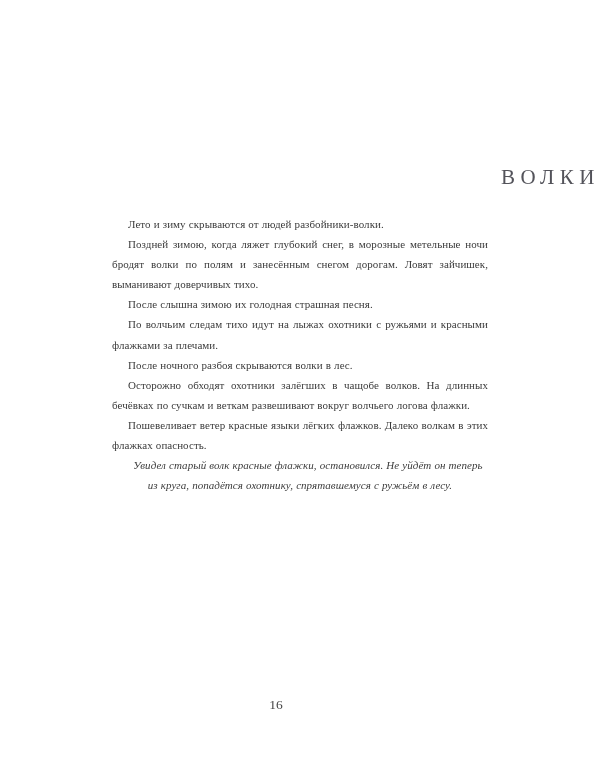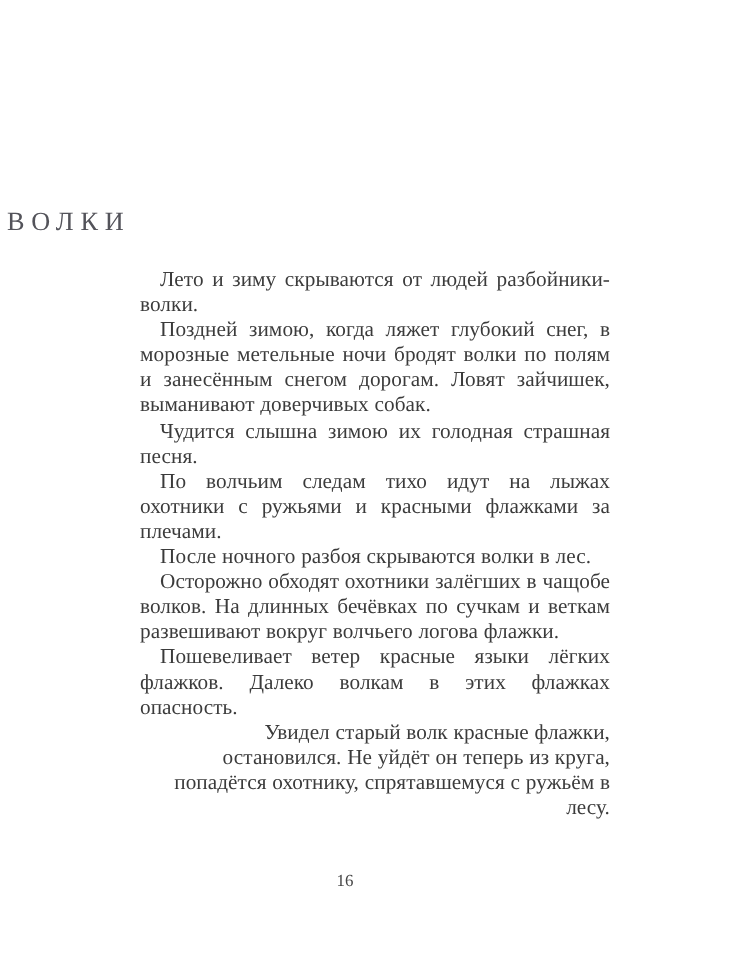--- a/index.html
+++ b/index.html
@@ -23,50 +23,51 @@
     width: 600px;
     height: 777px;
     background: #ffffff;
   }
 
   .chapter-title {
     position: absolute;
     left: 0;
     top: 150px;
     width: 600px;
-    text-align: left;
+    text-align: right;
     font-size: 21px;
     letter-spacing: 5.5px;
     text-indent: 5.5px;
     color: #53535a;
     font-weight: 400;
     line-height: 26px;
   }
 
   .text-block {
     position: absolute;
     left: 112px;
     top: 214px;
     width: 376px;
   }
 
   .para {
     margin: 0;
-    font-size: 17px;
+    font-size: 11px;
     line-height: 20.1px;
     color: #3b3b3b;
     text-align: justify;
     text-indent: 16px;
     letter-spacing: 0.05px;
     word-spacing: 0.3px;
     -webkit-font-smoothing: antialiased;
   }
 
   .para.last-flush {
-    text-align: right;
+    text-align: center;
+    font-style: italic;
   }
 
   .page-number {
     position: absolute;
     left: 0;
     top: 697px;
     width: 552px;
     text-align: center;
     font-size: 13.5px;
     color: #464646;
@@ -75,22 +76,22 @@
 </style>
 </head>
 <body>
 
 <div class="page">
 
   <h1 class="chapter-title">ВОЛКИ</h1>
 
   <div class="text-block">
     <p class="para">Лето и зиму скрываются от людей разбойники-волки.</p>
-    <p class="para">Поздней зимою, когда ляжет глубокий снег, в морозные метельные ночи бродят волки по полям и занесённым снегом дорогам. Ловят зайчишек, выманивают доверчивых собак.</p>
-    <p class="para">Чудится слышна зимою их голодная страшная песня.</p>
+    <p class="para">Поздней зимою, когда ляжет глубокий снег, в морозные метельные ночи бродят волки по полям и занесённым снегом дорогам. Ловят зайчишек, выманивают доверчивых тихо.</p>
+    <p class="para">После слышна зимою их голодная страшная песня.</p>
     <p class="para">По волчьим следам тихо идут на лыжах охотники с ружьями и красными флажками за плечами.</p>
     <p class="para">После ночного разбоя скрываются волки в лес.</p>
     <p class="para">Осторожно обходят охотники залёгших в чащобе волков. На длинных бечёвках по сучкам и веткам развешивают вокруг волчьего логова флажки.</p>
     <p class="para">Пошевеливает ветер красные языки лёгких флажков. Далеко волкам в этих флажках опасность.</p>
     <p class="para last-flush">Увидел старый волк красные флажки, остановился. Не уйдёт он теперь из круга, попадётся охотнику, спрятавшемуся с ружьём в лесу.</p>
   </div>
 
   <div class="page-number">16</div>
 
 </div>

